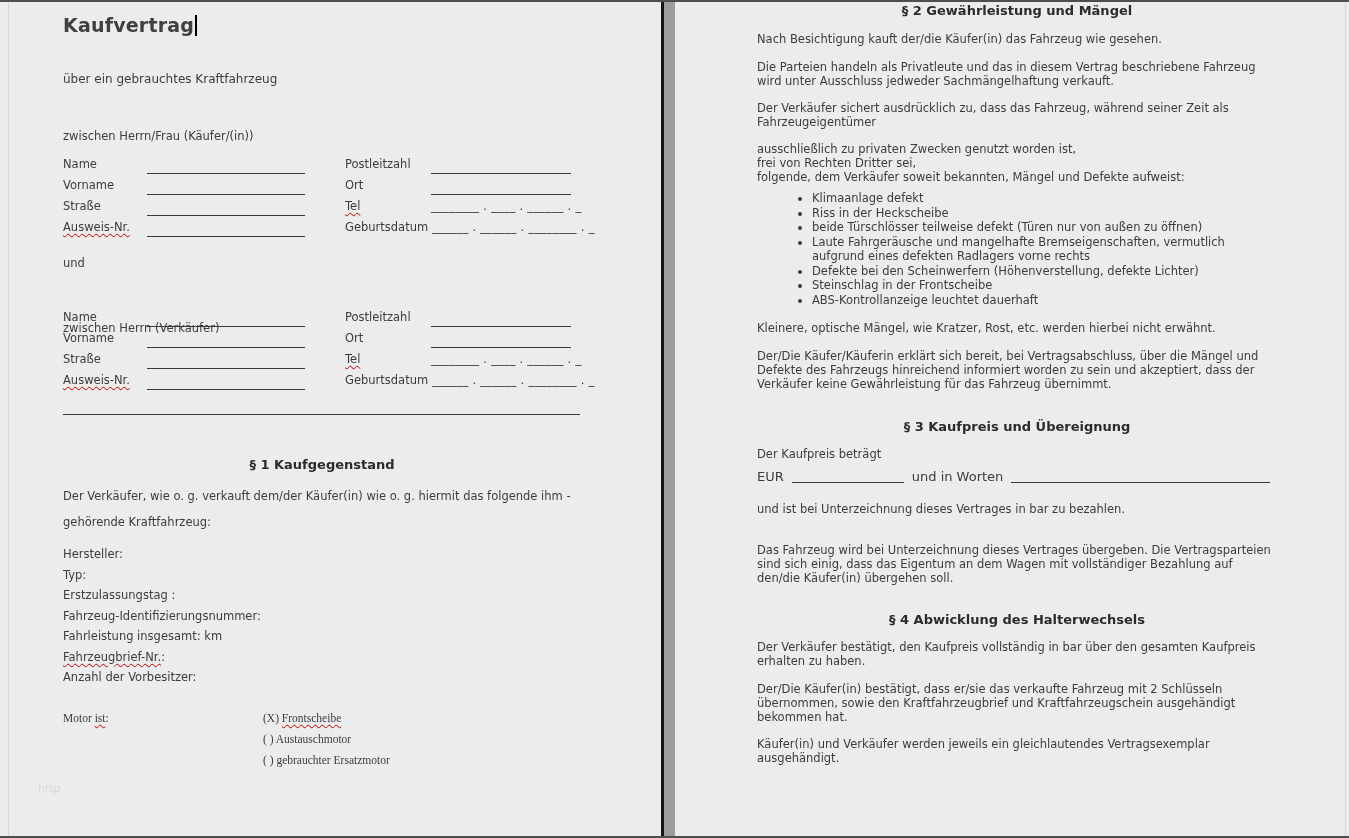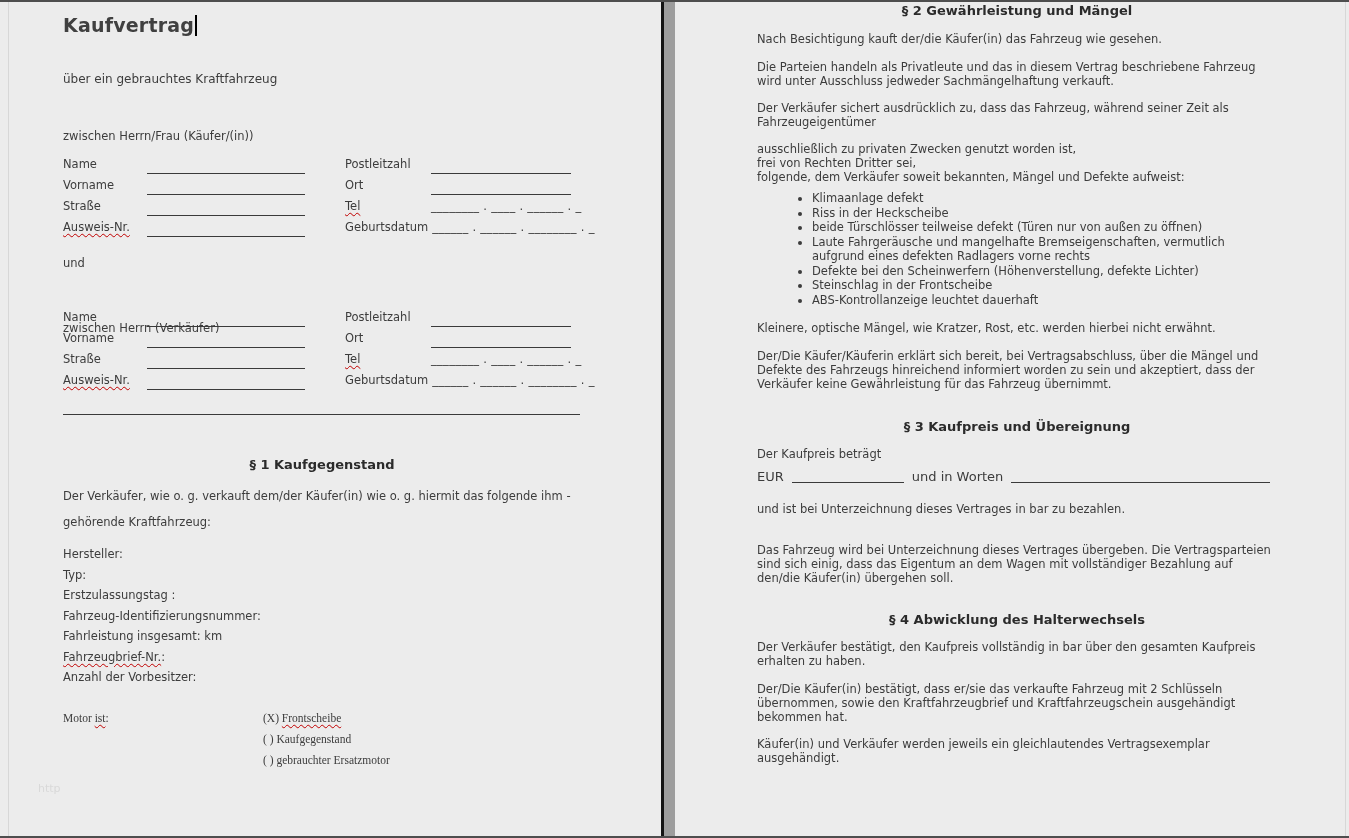--- a/index.html
+++ b/index.html
@@ -158,21 +158,21 @@
     <div>Fahrzeug-Identifizierungsnummer:</div>
     <div>Fahrleistung insgesamt: km</div>
     <div><span class="sp">Fahrzeugbrief-Nr.</span><span>:</span></div>
     <div>Anzahl der Vorbesitzer:</div>
   </div>
 
   <div class="abs motor" style="top:708px;font-family:Liberation Serif, serif;">
     <div class="motor-label"><span>Motor </span><span class="sp">ist</span><span>:</span></div>
     <div class="motor-opts">
       <div><span>(X) </span><span class="sp">Frontscheibe</span></div>
-      <div><span>( ) </span><span>Kaufgegenstand</span></div>
+      <div><span>( ) </span><span>Austauschmotor</span></div>
       <div><span>( ) </span><span>gebrauchter Ersatzmotor</span></div>
     </div>
   </div>
 </div>
 
 <div class="watermark">http</div>
 
 <div class="page" id="page-right">
 
   <div class="abs sec-head" style="top:3px;">§ 2 Gewährleistung und Mängel</div>

